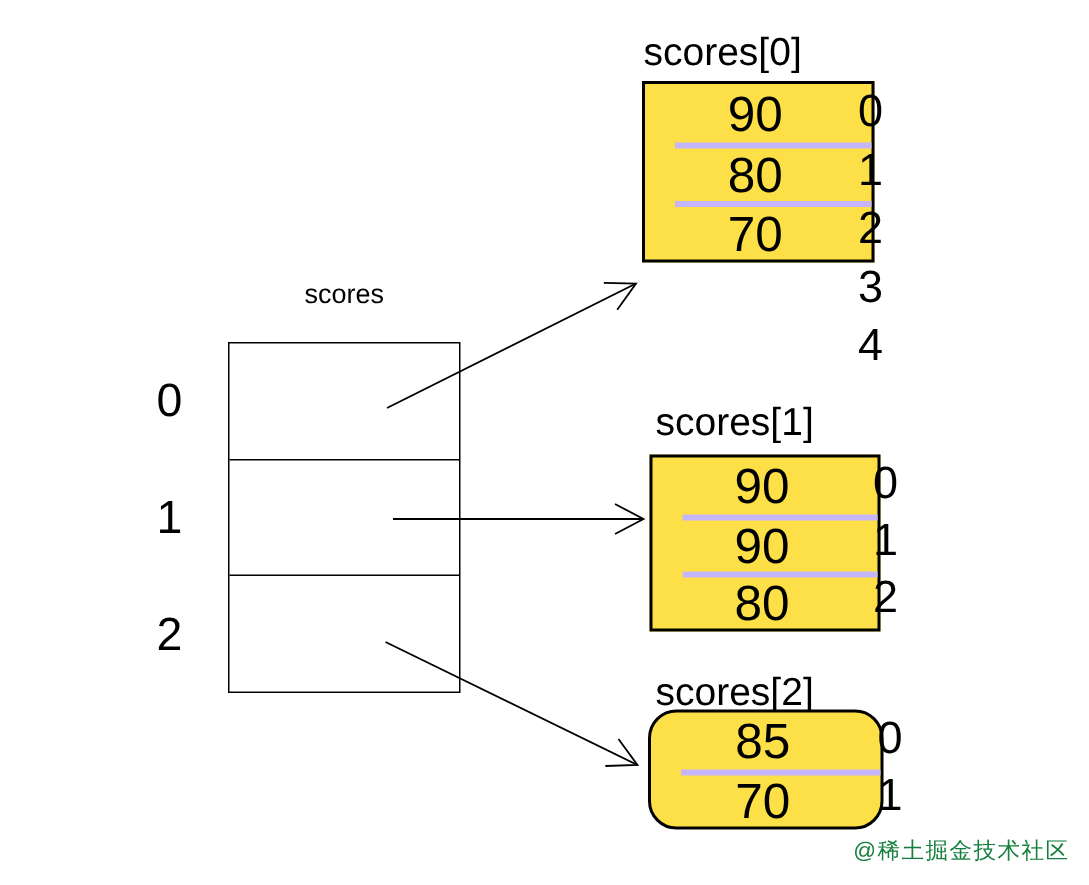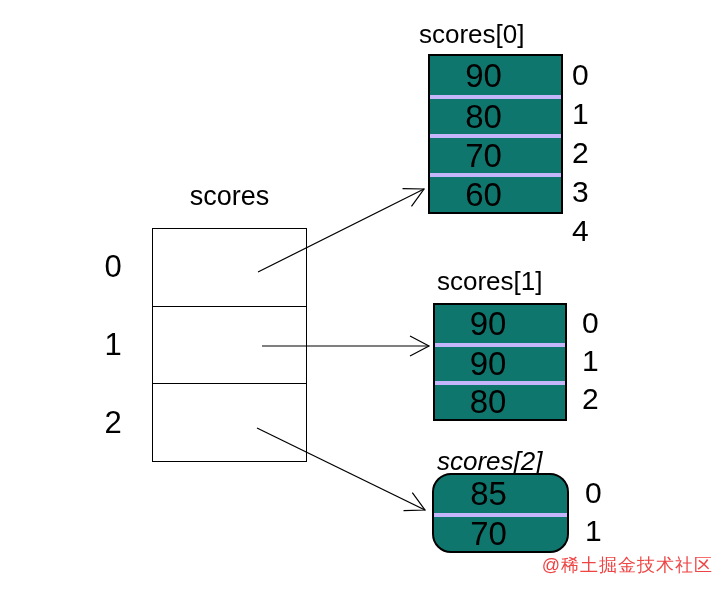--- a/index.html
+++ b/index.html
@@ -4,48 +4,48 @@
 <style>
   html,body{margin:0;padding:0;background:#fff;}
   #stage{
     position:relative;width:726px;height:590px;background:#ffffff;
     font-family:"Liberation Sans","DejaVu Sans",sans-serif;color:#000;overflow:hidden;
   }
   #stage > section{position:static;}
   .abs{position:absolute;}
 
   
-  #ptitle{left:152px;top:181px;width:155px;text-align:center;font-size:27px;line-height:30px;}
+  #ptitle{left:152px;top:181px;width:155px;text-align:center;font-size:18px;line-height:30px;}
   #pbox{left:152px;top:228px;width:155px;height:234px;border:1.5px solid #000;
         box-sizing:border-box;display:flex;flex-direction:column;background:#fff;}
   .prow{flex:1;border-top:1px solid #000;}
   .prow:first-child{border-top:none;}
   #pidx{left:96px;top:228px;width:34px;display:flex;flex-direction:column;}
   #pidx .idx{height:78px;display:flex;align-items:center;justify-content:center;font-size:31px;}
 
   
   .sub-title{position:absolute;font-size:26px;line-height:30px;white-space:nowrap;}
-  .tbl{position:absolute;border:2px solid #000;box-sizing:content-box;background:#0f766e;}
+  .tbl{position:absolute;border:2px solid #000;box-sizing:content-box;background:#fde047;padding-left:20px;}
   .tbl .cell{height:var(--rh);box-sizing:border-box;border-top:4px solid #c4b5fd;
              display:flex;align-items:center;justify-content:center;
              padding-right:24px;font-size:33px;}
   .tbl .cell:first-child{border-top:none;}
   .idxcol{position:absolute;display:flex;flex-direction:column;}
   .idxcol .idx{height:var(--rh);display:flex;align-items:center;font-size:30px;}
 
-  #t0{left:419px;top:19px;}   #tbl0{left:428px;top:54px;width:131px;--rh:39px;}  #idx0{left:572px;top:55px;--rh:39px;}
+  #t0{left:429px;top:19px;}   #tbl0{left:428px;top:54px;width:131px;--rh:39px;}  #idx0{left:572px;top:55px;--rh:39px;}
   #t1{left:437px;top:266px;}  #tbl1{left:433px;top:303px;width:130px;--rh:38px;} #idx1{left:582px;top:304px;--rh:38px;}
-  #t2{left:437px;top:446px;font-style:italic;}  #tbl2{left:432px;top:473px;width:133px;border-radius:19px;--rh:38px;} #idx2{left:585px;top:474px;--rh:38px;}
+  #t2{left:437px;top:446px;}  #tbl2{left:432px;top:473px;width:133px;border-radius:19px;--rh:38px;} #idx2{left:585px;top:474px;--rh:38px;}
 
   
   #arrows{position:absolute;left:0;top:0;pointer-events:none;}
   #arrows line{stroke:#000;stroke-width:1.2;}
 
   
-  #wm{right:13px;bottom:13px;font-size:18px;color:#ef4444;letter-spacing:1px;}
+  #wm{right:13px;bottom:13px;font-size:15px;color:#15803d;letter-spacing:1px;}
 </style>
 </head>
 <body>
 
 <div id="stage">
 
   <section>
     <div class="abs" id="ptitle">scores</div>
     <div class="abs" id="pidx">
         <div class="idx">0</div>
@@ -58,21 +58,20 @@
       <div class="prow"></div>
     </div>
   </section>
 
   <section>
     <div class="sub-title" id="t0">scores[0]</div>
     <div class="tbl" id="tbl0">
         <div class="cell">90</div>
         <div class="cell">80</div>
         <div class="cell">70</div>
-        <div class="cell">60</div>
       </div>
     <div class="idxcol" id="idx0">
         <div class="idx">0</div>
         <div class="idx">1</div>
         <div class="idx">2</div>
         <div class="idx">3</div>
         <div class="idx">4</div>
       </div>
   </section>
 

